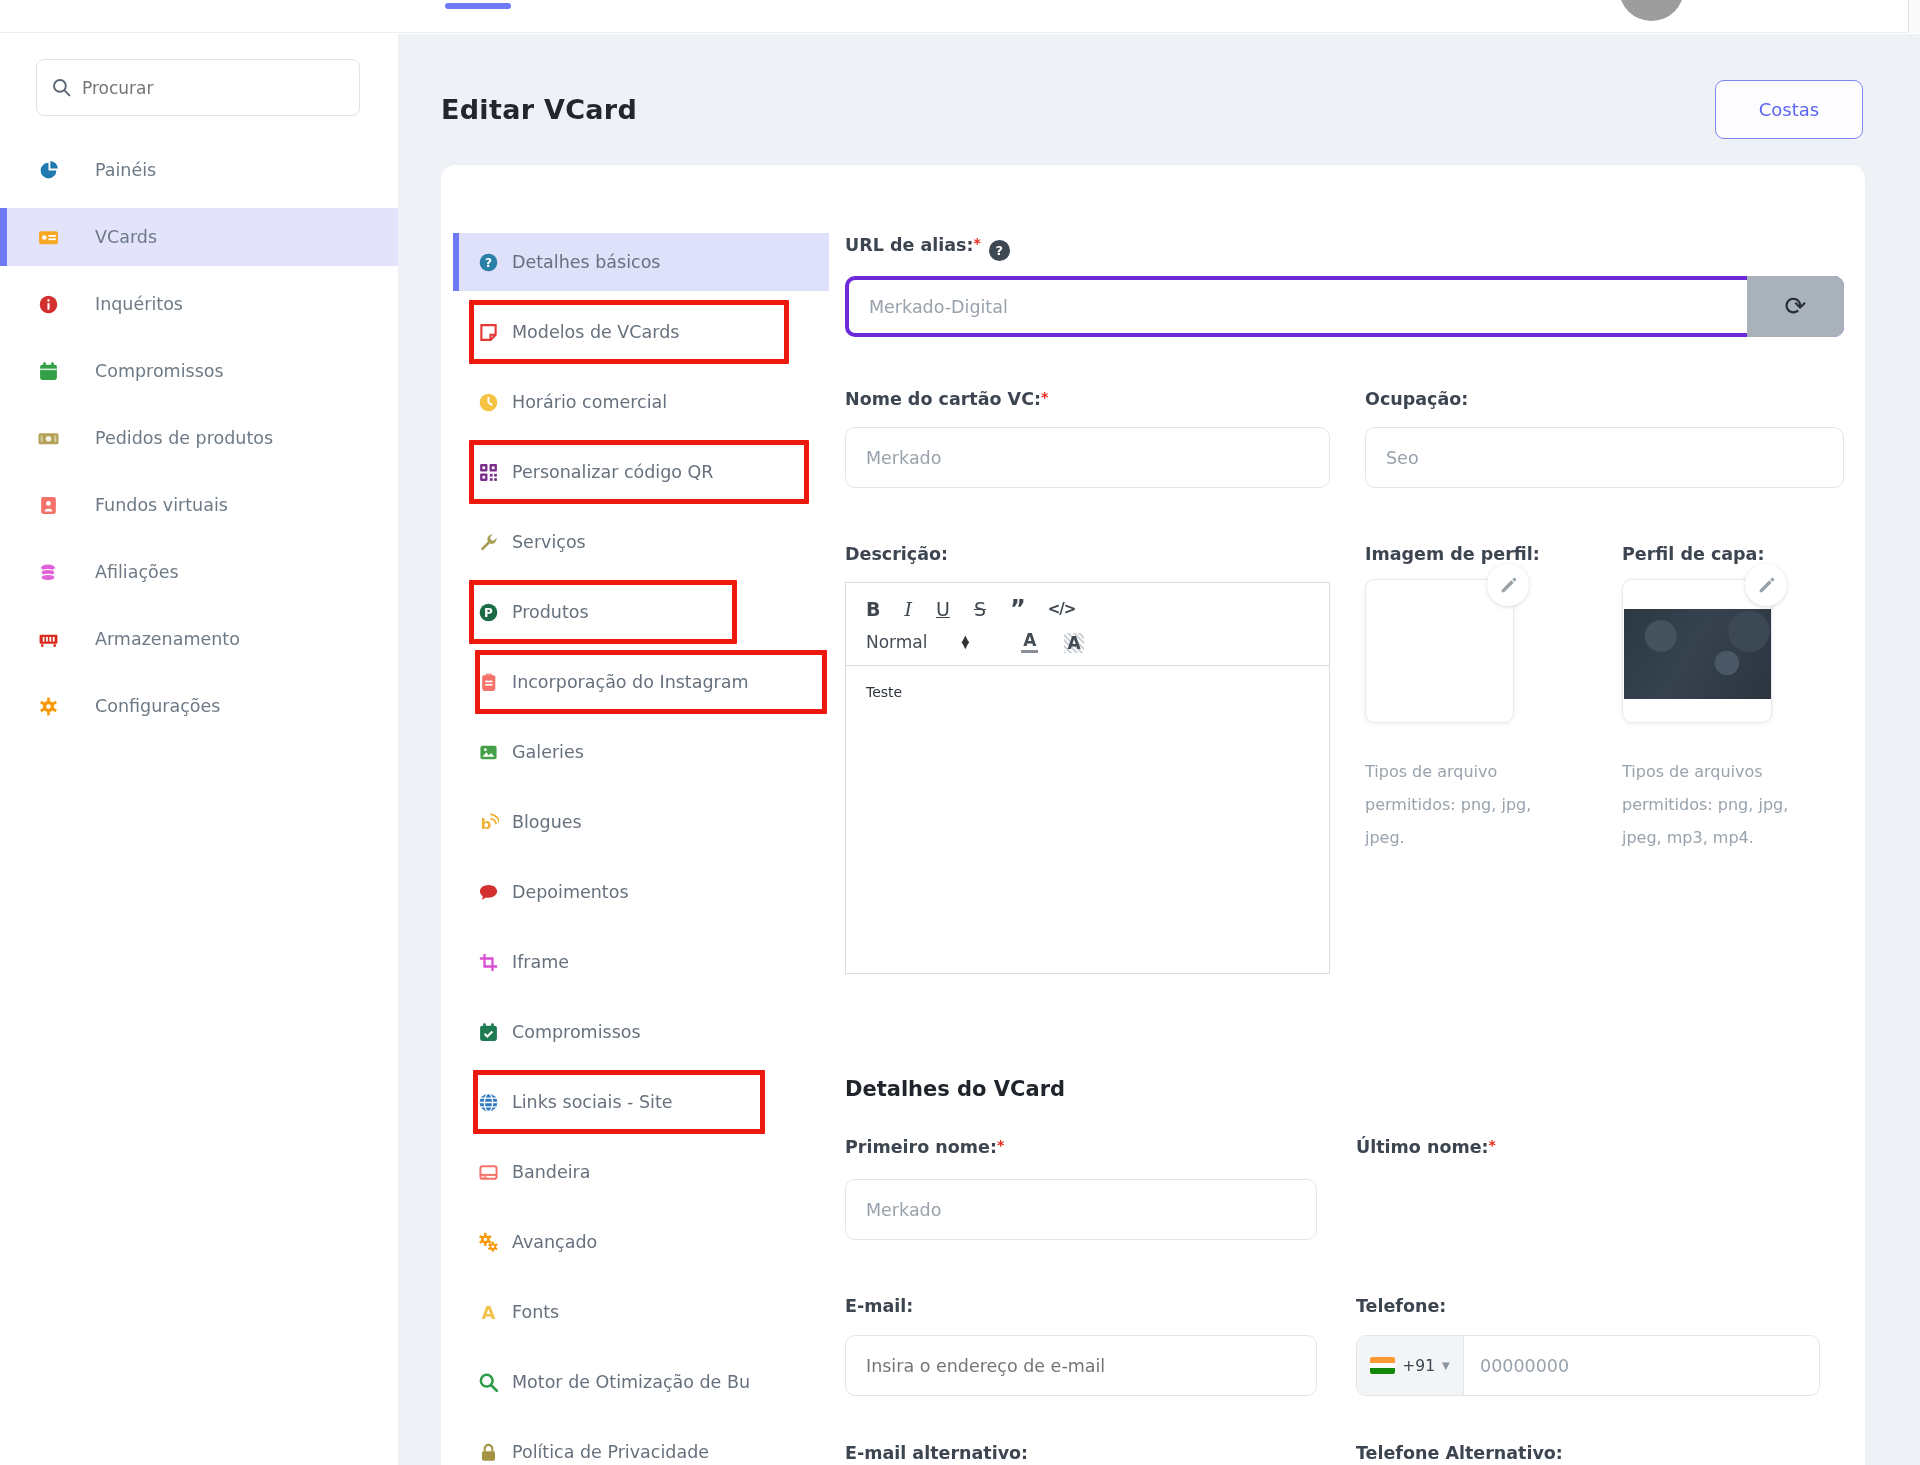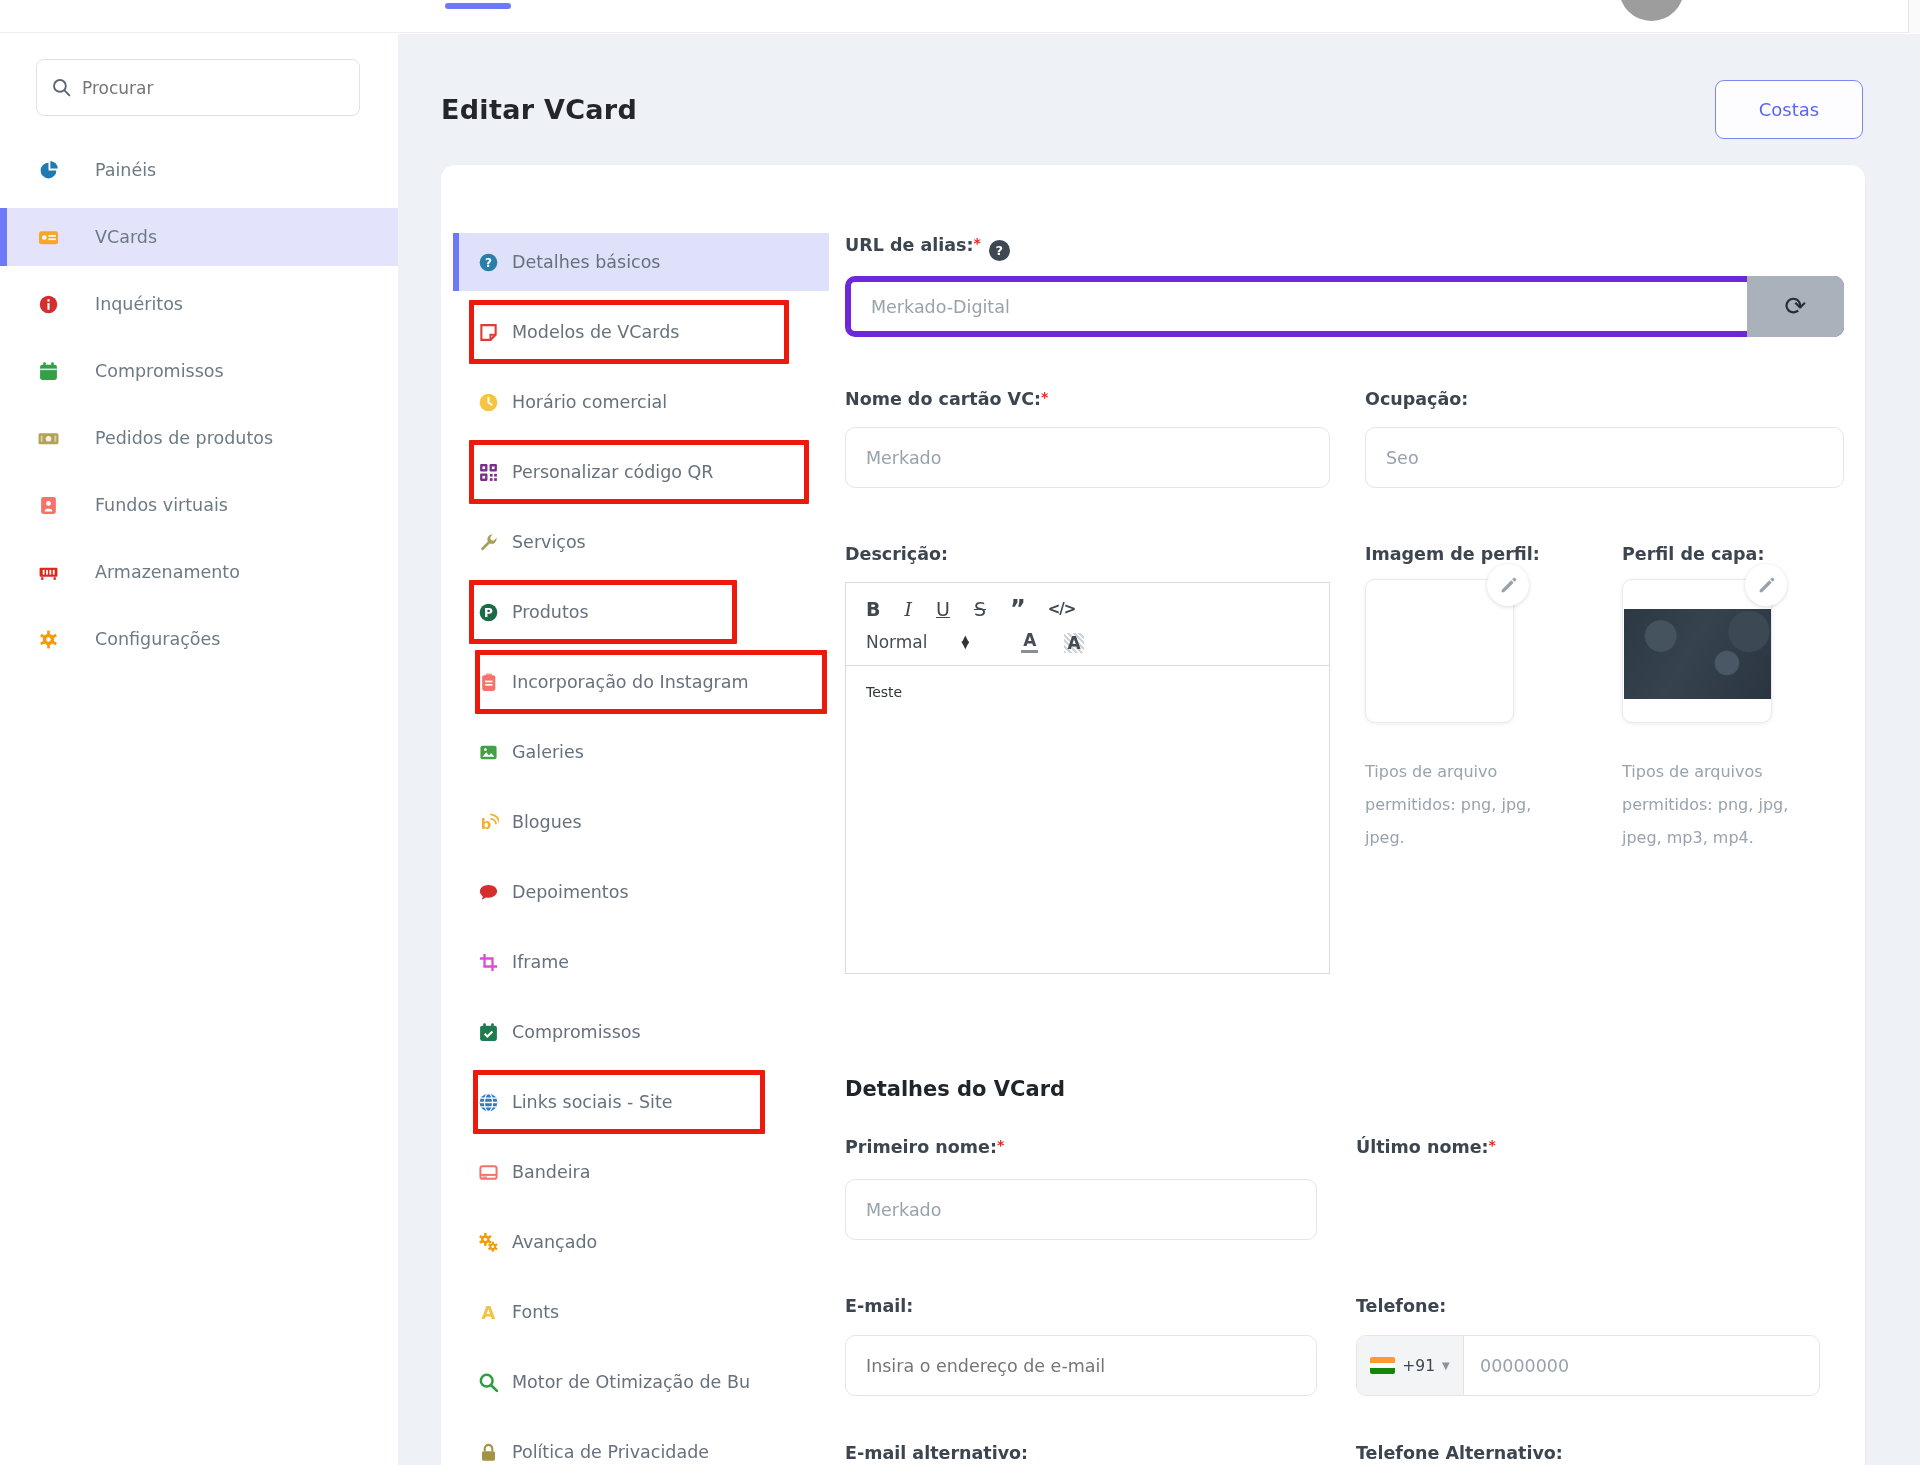--- a/index.html
+++ b/index.html
@@ -62,21 +62,21 @@
   .flabel { position:absolute; font-size:17.5px; font-weight:bold; color:#3c4550; }
   .req { color:#e8271c; font-size:14px; vertical-align:top; }
   .help-circle { display:inline-flex; width:21px; height:21px; border-radius:50%;
     background:#3d4852; color:#fff; font-size:13px; font-weight:bold;
     align-items:center; justify-content:center; vertical-align:-4px; margin-left:8px; cursor:pointer;}
   .tinput { position:absolute; height:61px; border:1px solid #e2e6eb; border-radius:10px;
     background:#fff; font-size:17.5px; color:#98a2ac; font-family:inherit;
     padding:0 20px; outline:none; }
   .addon-wrap { position:absolute; height:61px; }
   .addon-wrap input { position:absolute; left:0; top:0; width:100%; height:100%;
-    border:6px solid #6d28d9; border-radius:10px; font-size:17.5px; color:#98a2ac;
+    border:4px solid #6d28d9; border-radius:10px; font-size:17.5px; color:#98a2ac;
     font-family:inherit; padding:0 120px 0 20px; outline:none; }
   .refresh-btn { position:absolute; right:0; top:0; width:97px; height:61px;
     background:#a9b1ba; border:none; border-radius:0 10px 10px 0; cursor:pointer;
     display:flex; align-items:center; justify-content:center; font-size:26px; color:#252e36; }
 
   
   .editor { position:absolute; left:404px; top:417px; width:485px; height:392px;
     border:1px solid #d9dde2; background:#fff; }
   .ed-toolbar { border-bottom:1px solid #d9dde2; padding:14px 20px 12px; }
   .ed-row1 { display:flex; align-items:center; gap:24px; color:#3f474f; font-size:19px; }
@@ -203,20 +203,30 @@
             <rect x="3" y="2" width="14" height="16" rx="2" fill="#f4726a"></rect>
             <circle cx="10" cy="8" r="2.3" fill="#fff"></circle>
             <path d="M6.5 14.7c0-2.2 7-2.2 7 0v1h-7z" fill="#fff"></path>
           </svg>
         </span>
         <span>Fundos virtuais</span>
       </div>
       <div class="side-item">
         <span class="icon20">
           <svg viewBox="0 0 20 20">
+            <ellipse cx="9.5" cy="5.3" rx="6.6" ry="2.9" fill="#e060d8"></ellipse>
+            <ellipse cx="9.5" cy="10" rx="6.6" ry="2.9" fill="#e060d8" stroke="#fff" stroke-width="1.1"></ellipse>
+            <ellipse cx="9.5" cy="14.7" rx="6.6" ry="2.9" fill="#e060d8" stroke="#fff" stroke-width="1.1"></ellipse>
+          </svg>
+        </span>
+        <span>Afiliações</span>
+      </div>
+      <div class="side-item">
+        <span class="icon20">
+          <svg viewBox="0 0 20 20">
             <rect x="1.5" y="5.5" width="17" height="8.5" rx="1" fill="#d9291c"></rect>
             <rect x="4.5" y="7.5" width="1.7" height="4.5" fill="#fff"></rect>
             <rect x="7.7" y="7.5" width="1.7" height="4.5" fill="#fff"></rect>
             <rect x="10.9" y="7.5" width="1.7" height="4.5" fill="#fff"></rect>
             <rect x="14.1" y="7.5" width="1.7" height="4.5" fill="#fff"></rect>
             <rect x="3" y="14.5" width="2.2" height="2.5" fill="#d9291c"></rect>
             <rect x="14.8" y="14.5" width="2.2" height="2.5" fill="#d9291c"></rect>
           </svg>
         </span>
         <span>Armazenamento</span>

